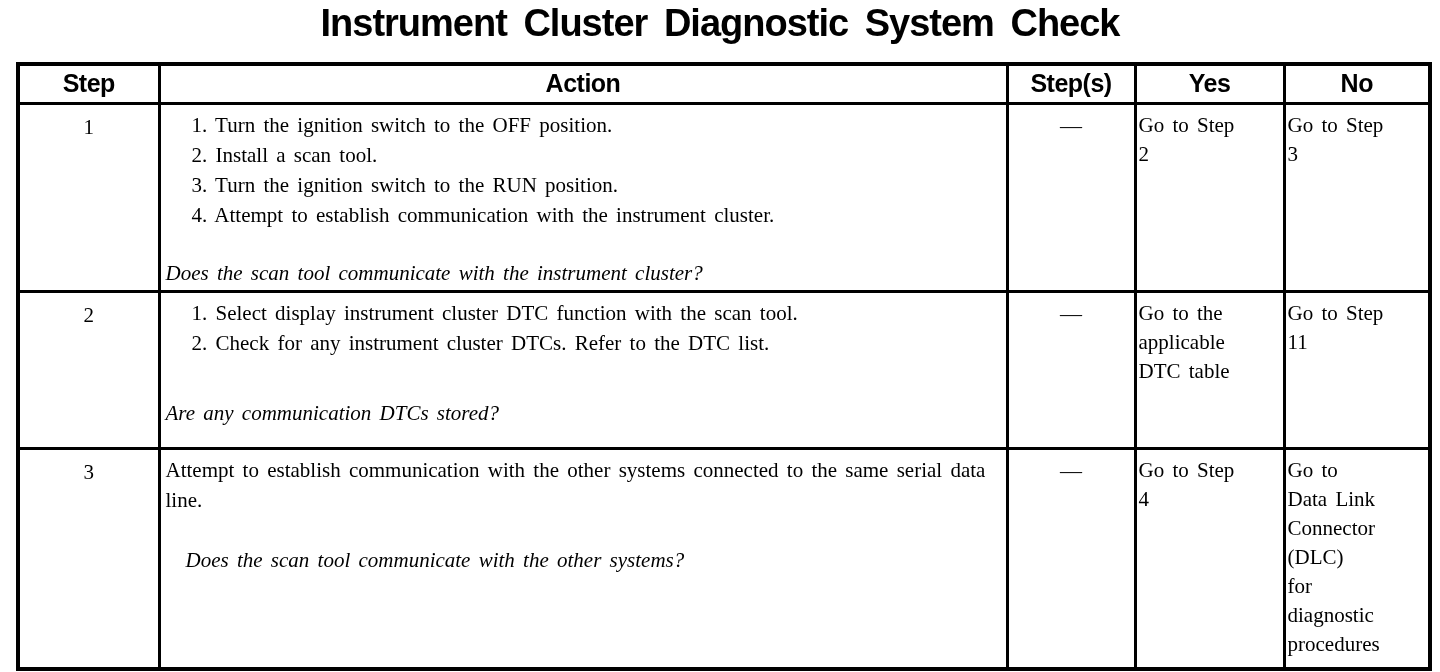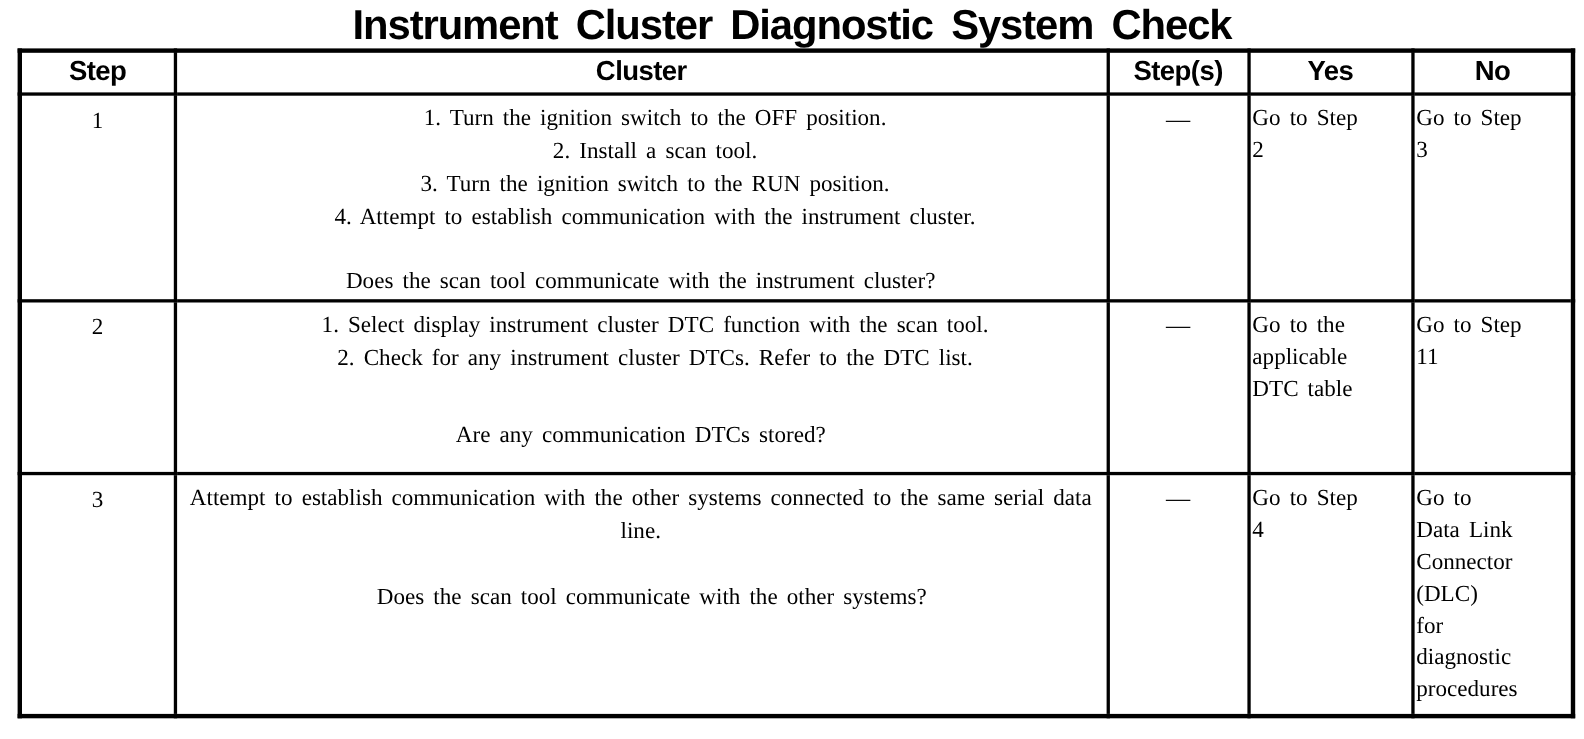--- a/index.html
+++ b/index.html
@@ -24,36 +24,35 @@
     text-align: center;
     font-family: "Liberation Sans", sans-serif;
     font-weight: bold;
     font-size: 38px;
     letter-spacing: -1px;
     word-spacing: 7px;
     color: #000;
   }
   table.diag {
     position: absolute;
-    top: 44px;
+    top: 62px;
     left: 16px;
     width: 1412px;
     border-collapse: collapse;
     table-layout: fixed;
     border: 4px solid #000;
   }
   col.c-step   { width: 141px; }
   col.c-action { width: 848px; }
   col.c-values { width: 128px; }
   col.c-yes    { width: 149px; }
   col.c-no     { width: 146px; }
   th, td {
     border: 3px solid #000;
     vertical-align: top;
-    text-align: center;
   }
   th {
     font-family: "Liberation Sans", sans-serif;
     font-weight: bold;
     font-size: 25px;
     letter-spacing: -0.5px;
     text-align: center;
     height: 38px;
     padding: 3px 2px 4px 2px;
     vertical-align: middle;
@@ -67,21 +66,21 @@
   td.step-cell {
     text-align: center;
     padding-top: 7px;
   }
   td.action-cell {
     padding-left: 5px;
     padding-right: 6px;
   }
   .action-list { margin-left: 26px; }
   .action-intro { margin-left: 0; }
-  .action-question { margin-left: 0; }
+  .action-question { margin-left: 0; font-style: italic; }
   .q-row1 { margin-top: 28px; }
   .q-row2 { margin-top: 40px; }
   .q-row3 { margin-top: 30px; margin-left: 20px; }
   td.values-cell {
     text-align: center;
     font-size: 22px;
     padding-top: 6px;
   }
   td.yes-cell, td.no-cell {
     text-align: left;
@@ -106,21 +105,21 @@
     <colgroup>
       <col class="c-step">
         <col class="c-action">
         <col class="c-values">
         <col class="c-yes">
         <col class="c-no">
     </colgroup>
     <thead>
       <tr>
         <th>Step</th>
-        <th>Cluster</th>
+        <th>Action</th>
         <th>Step(s)</th>
         <th>Yes</th>
         <th>No</th>
       </tr>
     </thead>
     <tbody>
 
       <tr class="r1">
         <td class="step-cell">1</td>
         <td class="action-cell">

